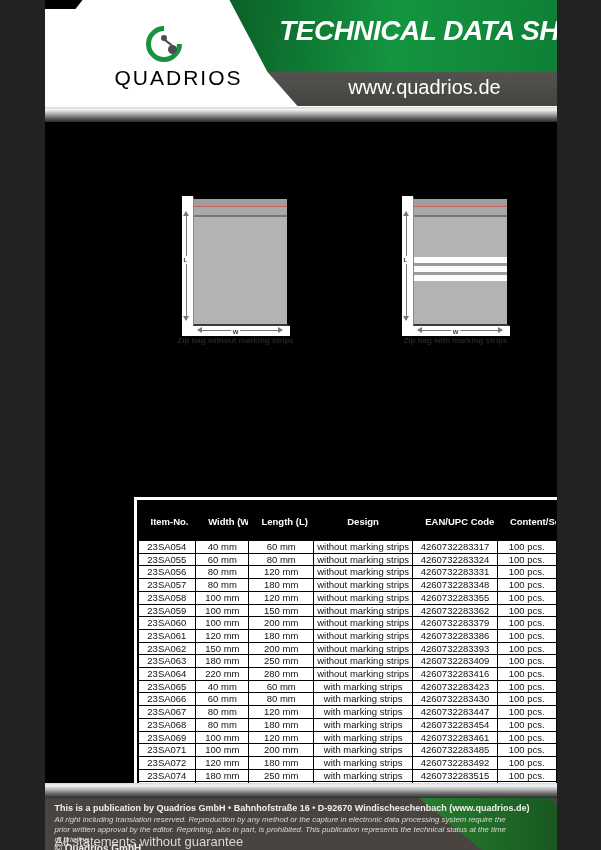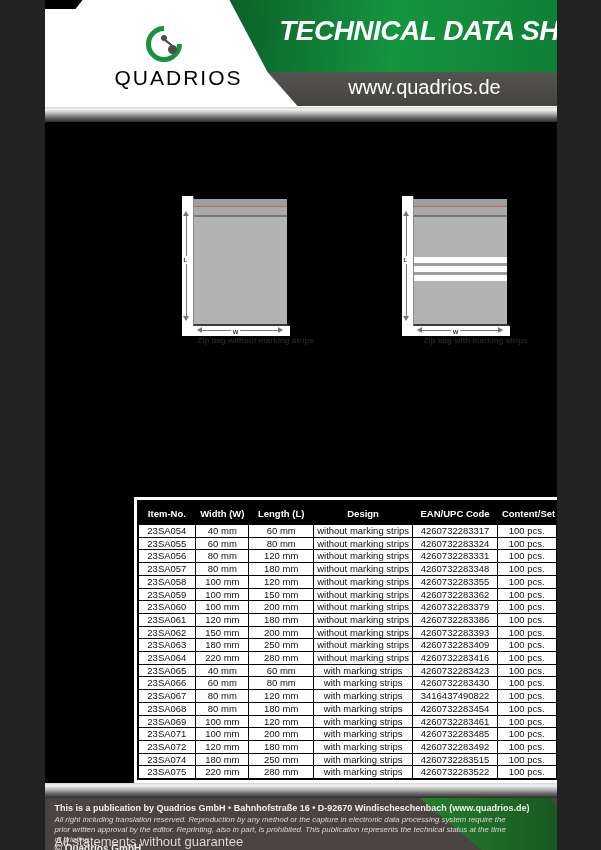--- a/index.html
+++ b/index.html
@@ -72,28 +72,28 @@
   .dim-v-label{position:absolute;left:1px;top:60px;background:#fff;font-size:6px;color:#333;
         padding:1px 1px;font-weight:bold;}
   .dim-h{position:absolute;left:16px;right:8px;bottom:5px;height:1px;background:#777;}
   .dim-h:before,.dim-h:after{content:"";position:absolute;top:-2px;border-top:3px solid transparent;
         border-bottom:3px solid transparent;margin-top:-1px;}
   .dim-h:before{left:-1px;border-right:5px solid #777;}
   .dim-h:after{right:-1px;border-left:5px solid #777;}
   .dim-h-label{position:absolute;left:50%;bottom:1px;transform:translateX(-50%);
         background:#fff;font-size:6px;color:#333;padding:0 2px;font-weight:bold;}
   .diagram-caption{position:absolute;top:140px;left:-12px;width:132px;text-align:center;
-        font-size:8px;color:#242424;font-weight:bold;white-space:nowrap;margin-left:20px;}
+        font-size:8px;color:#242424;font-weight:bold;white-space:nowrap;}
 
   
   #spec-table-wrap{position:absolute;left:92px;top:500px;width:421px;}
   table{width:100%;border-collapse:collapse;background:#fff;border:2px solid #000;
         outline:3px solid #fff;table-layout:fixed;}
   th{background:#000;color:#fff;font-size:9.5px;font-weight:bold;height:14px;
-        border:1px solid #000;padding:4px;white-space:nowrap;overflow:hidden;}
+        border:1px solid #000;padding:12px;white-space:nowrap;overflow:hidden;}
   td{font-size:9.5px;color:#111;text-align:center;border:1px solid #000;padding:0;
         height:11.7px;line-height:11.7px;white-space:nowrap;overflow:hidden;}
 
   
   #footer{position:absolute;left:0;top:798px;width:601px;height:52px;background:#494440;}
   #footer-green{position:absolute;left:0;top:0;width:601px;height:52px;
         background:linear-gradient(90deg,#143a19 0%,#2f9b3a 45%,#114017 100%);
         clip-path:polygon(375px 0,505px 0,555px 52px,437px 52px);}
   #footer-line1{position:absolute;left:10px;top:5px;font-size:9px;color:#f2efec;font-weight:bold;white-space:nowrap;}
   #footer-para{position:absolute;left:10px;top:17px;width:455px;font-size:7.8px;
@@ -288,21 +288,21 @@
             <td>80 mm</td>
             <td>with marking strips</td>
             <td>4260732283430</td>
             <td>100 pcs.</td>
           </tr>
           <tr>
             <td>23SA067</td>
             <td>80 mm</td>
             <td>120 mm</td>
             <td>with marking strips</td>
-            <td>3416437490822</td>
+            <td>4260732283447</td>
             <td>100 pcs.</td>
           </tr>
           <tr>
             <td>23SA068</td>
             <td>80 mm</td>
             <td>180 mm</td>
             <td>with marking strips</td>
             <td>4260732283454</td>
             <td>100 pcs.</td>
           </tr>

